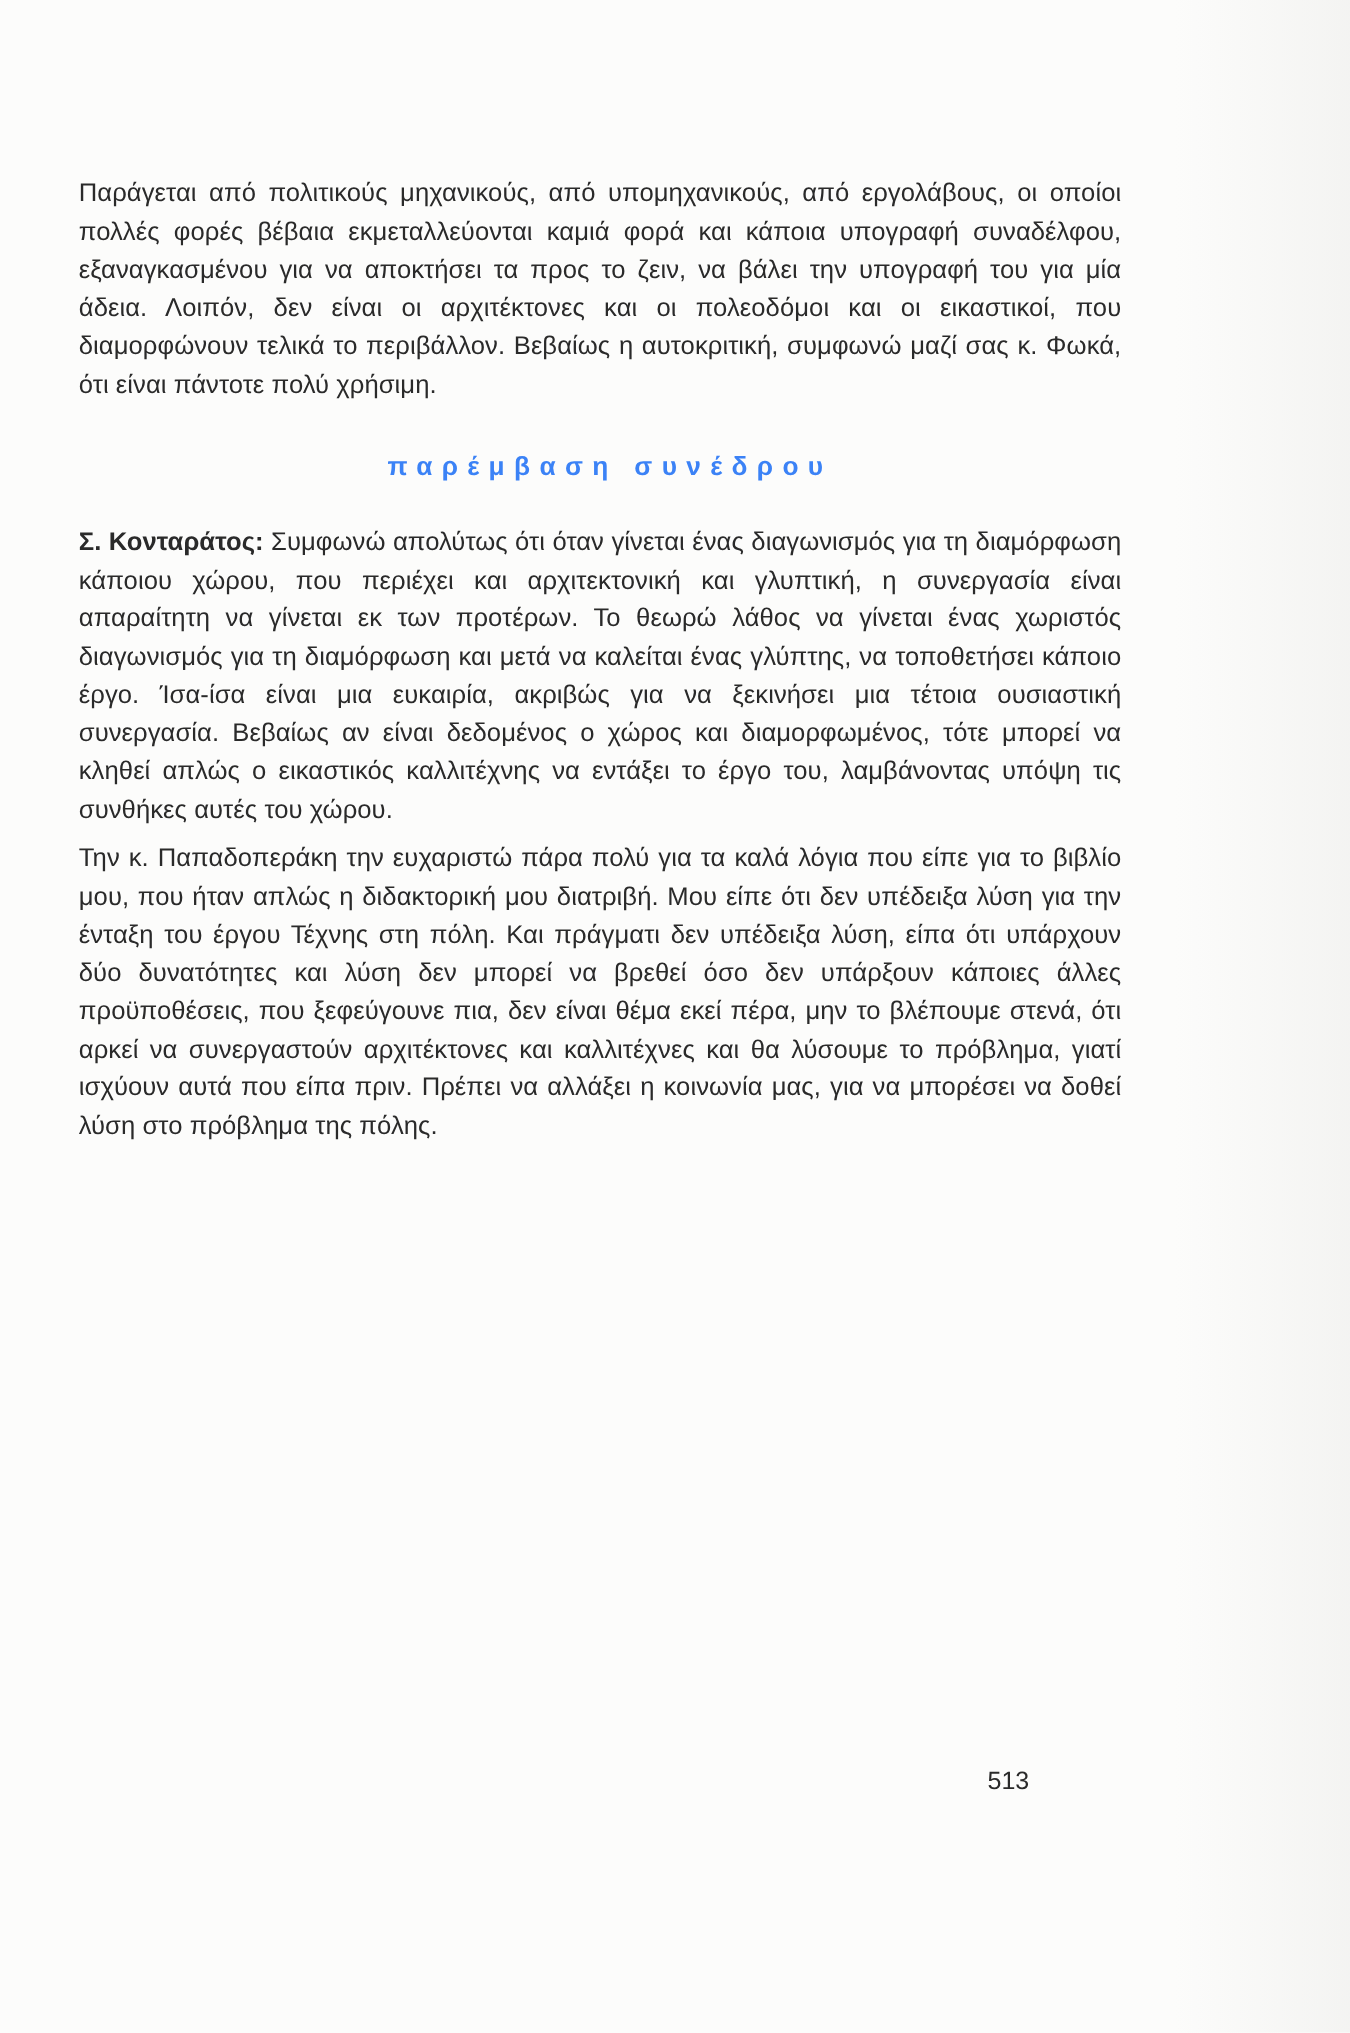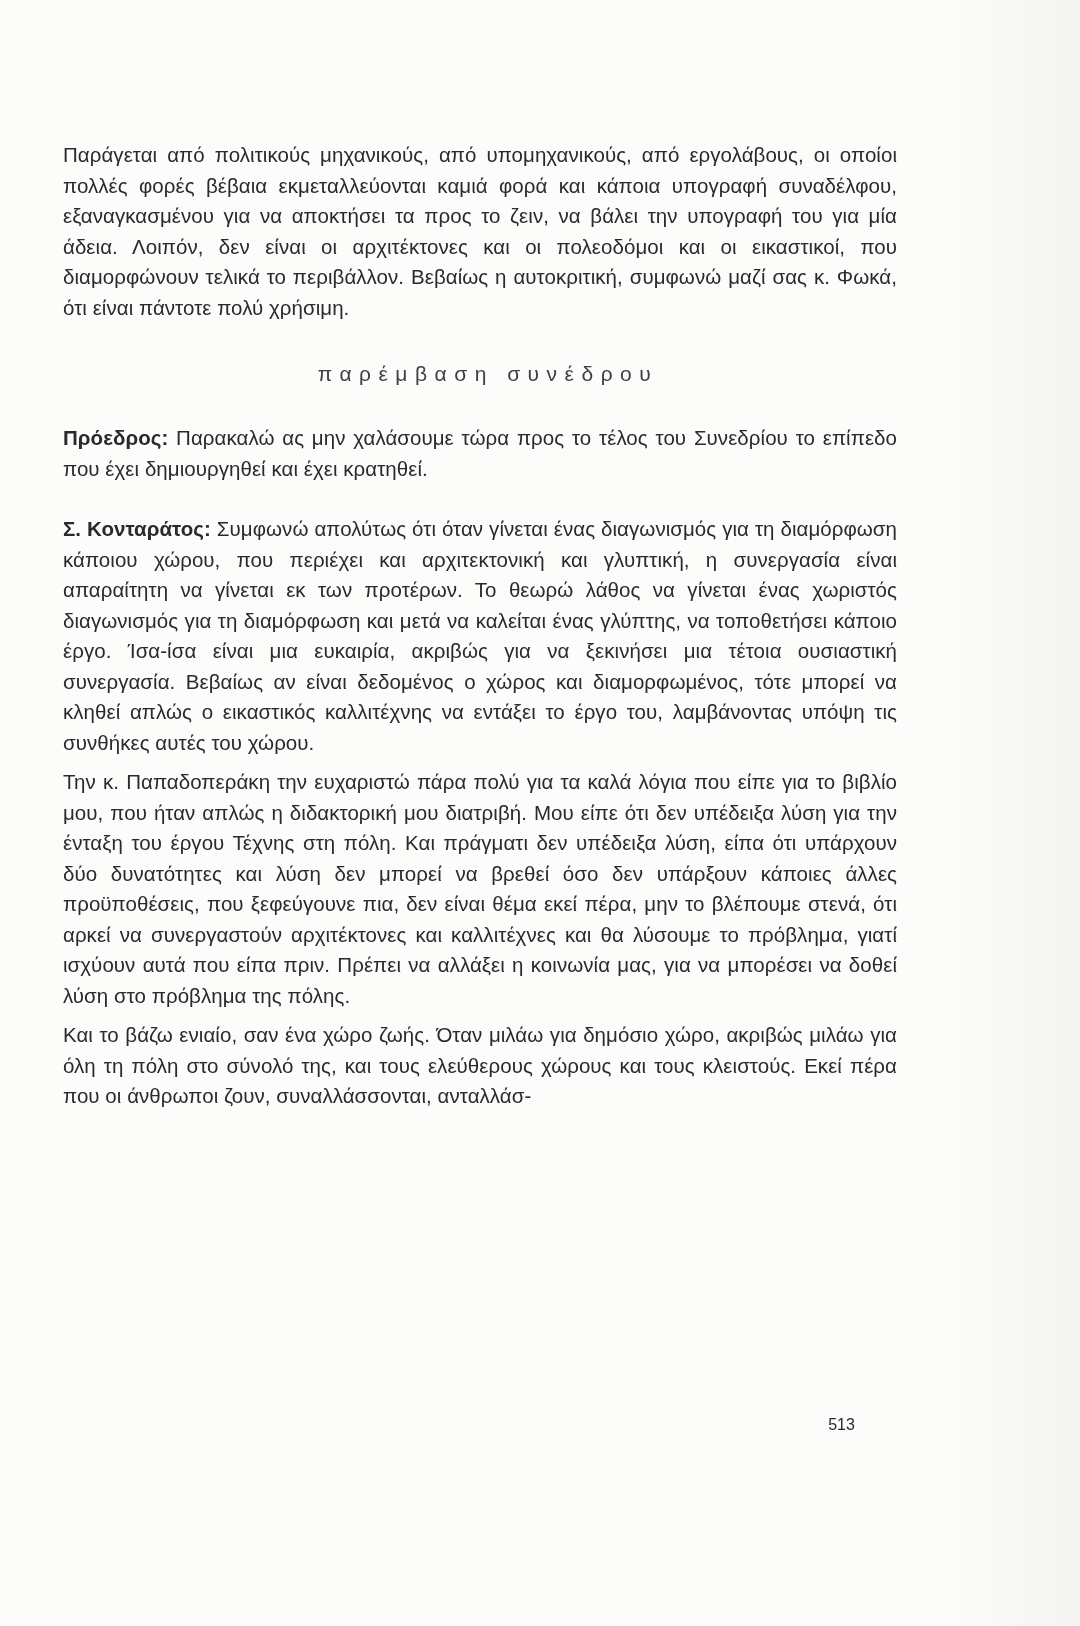--- a/index.html
+++ b/index.html
@@ -39,53 +39,52 @@
       margin-bottom: 9px !important;
     }
     .para-first { margin-bottom: 9px !important; }
     .heading {
       text-align: center;
       font-size: 21px;
       letter-spacing: 7.5px;
       margin: 36px 0 0 0;
       height: 30px;
       line-height: 30px;
-      color: #404040;
+      color: #3b82f6;
       padding-left: 16px;
+      font-weight: bold;
     }
     .speech {
       margin-top: 34px !important;
     }
     .speaker {
       font-weight: bold;
       color: #2a2a2a;
     }
     .gap-large { margin-top: 30px !important; }
     .page-number {
       position: absolute;
       left: 790px;
       width: 103px;
-      text-align: center;
+      text-align: left;
       top: 1410px;
-      font-size: 16px;
+      font-size: 20px;
       line-height: 30px;
       color: #2a2a2a;
     }
   </style>
 </head>
 <body>
 
 <div class="paper-edge"></div>
 
 <div class="page line-block">
   <p class="para">Παράγεται από πολιτικούς μηχανικούς, από υπομηχανικούς, από εργολάβους, οι οποίοι πολλές φορές βέβαια εκμεταλλεύονται καμιά φορά και κάποια υπογραφή συναδέλφου, εξαναγκασμένου για να αποκτήσει τα προς το ζειν, να βάλει την υπογραφή του για μία άδεια. Λοιπόν, δεν είναι οι αρχιτέκτονες και οι πολεοδόμοι και οι εικαστικοί, που διαμορφώνουν τελικά το περιβάλλον. Βεβαίως η αυτοκριτική, συμφωνώ μαζί σας κ. Φωκά, ότι είναι πάντοτε πολύ χρήσιμη.</p>
 
   <div class="heading">παρέμβαση συνέδρου</div>
 
-  <p class="para speech"><span class="speaker">Πρόεδρος:</span> <span>Παρακαλώ ας μην χαλάσουμε τώρα προς το τέλος του Συνεδρίου το επίπεδο που έχει δημιουργηθεί και έχει κρατηθεί.</span></p>
 
   <p class="para gap-large"><span class="speaker">Σ. Κονταράτος:</span> <span>Συμφωνώ απολύτως ότι όταν γίνεται ένας διαγωνισμός για τη διαμόρφωση κάποιου χώρου, που περιέχει και αρχιτεκτονική και γλυπτική, η συνεργασία είναι απαραίτητη να γίνεται εκ των προτέρων. Το θεωρώ λάθος να γίνεται ένας χωριστός διαγωνισμός για τη διαμόρφωση και μετά να καλείται ένας γλύπτης, να τοποθετήσει κάποιο έργο. Ίσα-ίσα είναι μια ευκαιρία, ακριβώς για να ξεκινήσει μια τέτοια ουσιαστική συνεργασία. Βεβαίως αν είναι δεδομένος ο χώρος και διαμορφωμένος, τότε μπορεί να κληθεί απλώς ο εικαστικός καλλιτέχνης να εντάξει το έργο του, λαμβάνοντας υπόψη τις συνθήκες αυτές του χώρου.</span></p>
 
   <p class="para">Την κ. Παπαδοπεράκη την ευχαριστώ πάρα πολύ για τα καλά λόγια που είπε για το βιβλίο μου, που ήταν απλώς η διδακτορική μου διατριβή. Μου είπε ότι δεν υπέδειξα λύση για την ένταξη του έργου Τέχνης στη πόλη. Και πράγματι δεν υπέδειξα λύση, είπα ότι υπάρχουν δύο δυνατότητες και λύση δεν μπορεί να βρεθεί όσο δεν υπάρξουν κάποιες άλλες προϋποθέσεις, που ξεφεύγουνε πια, δεν είναι θέμα εκεί πέρα, μην το βλέπουμε στενά, ότι αρκεί να συνεργαστούν αρχιτέκτονες και καλλιτέχνες και θα λύσουμε το πρόβλημα, γιατί ισχύουν αυτά που είπα πριν. Πρέπει να αλλάξει η κοινωνία μας, για να μπορέσει να δοθεί λύση στο πρόβλημα της πόλης.</p>
-  <p class="para">Και το βάζω ενιαίο, σαν ένα χώρο ζωής. Όταν μιλάω για δημόσιο χώρο, ακριβώς μιλάω για όλη τη πόλη στο σύνολό της, και τους ελεύθερους χώρους και τους κλειστούς. Εκεί πέρα που οι άνθρωποι ζουν, συναλλάσσονται, ανταλλάσ-</p>
 </div>
 
 <div class="page-number">513</div>
 
 </body></html>

